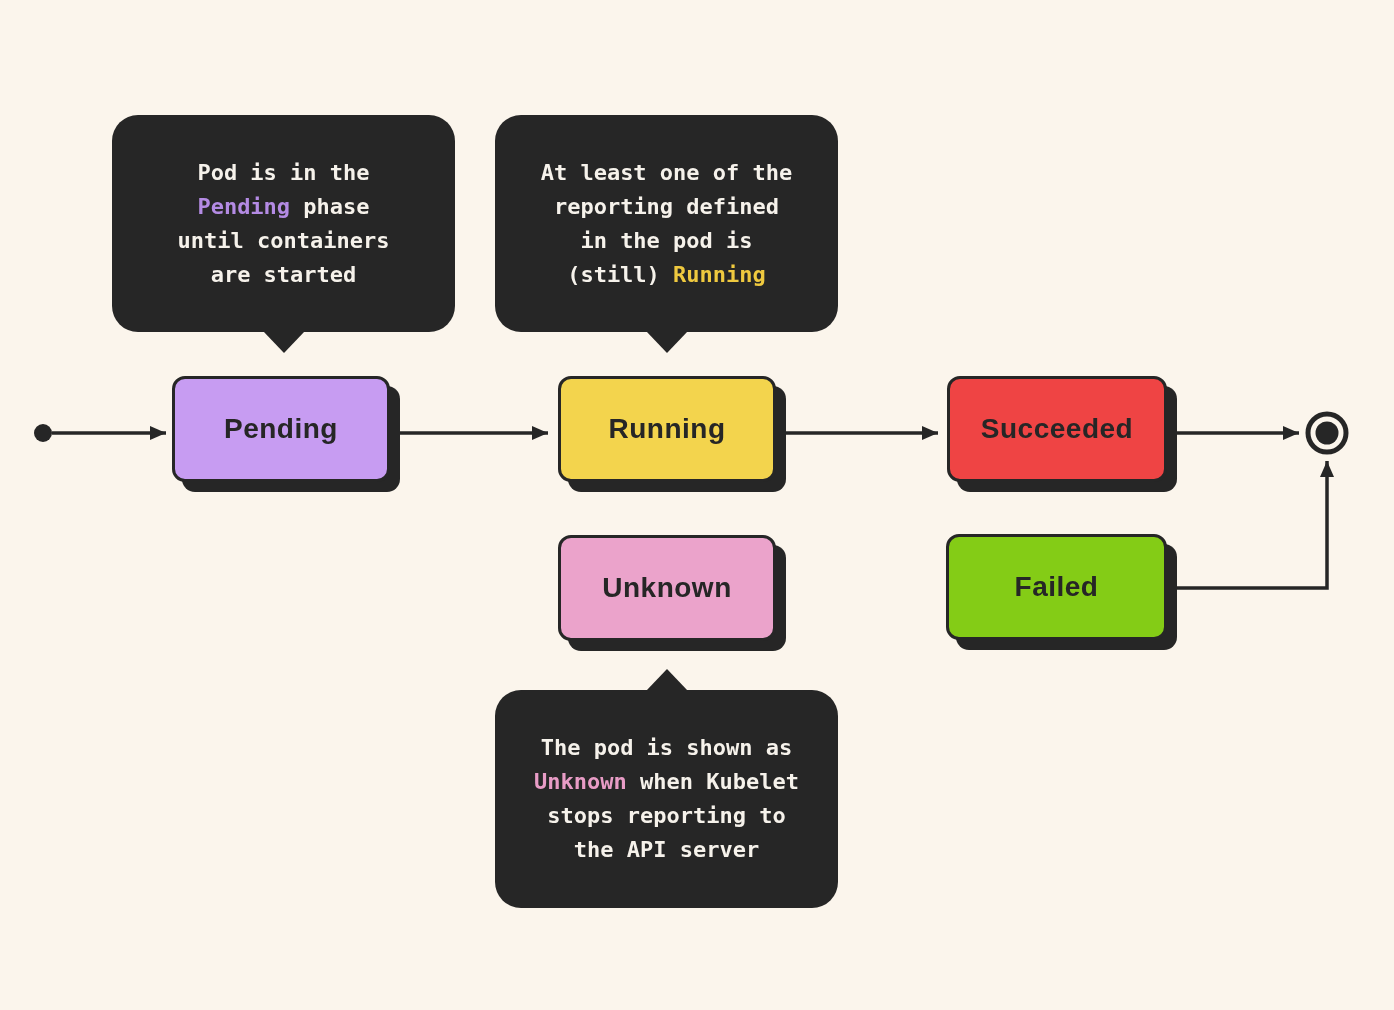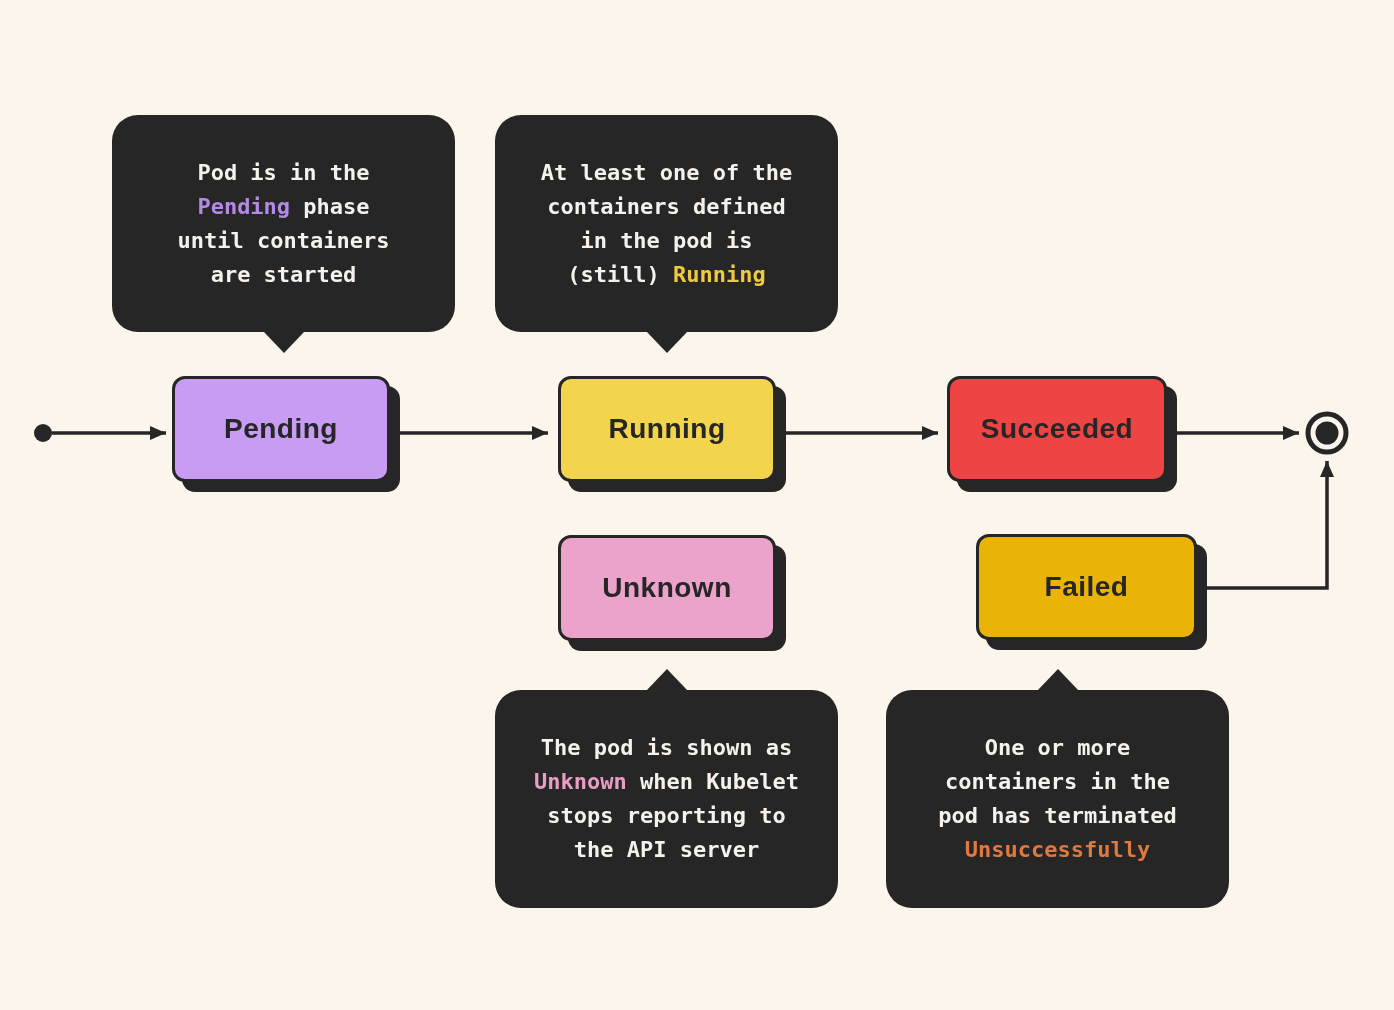--- a/index.html
+++ b/index.html
@@ -98,21 +98,21 @@
   <div class="callout" style="left:112px; top:115px;">
     <p class="callout-text"><span>Pod is in the
 </span><span class="hl" style="color: rgb(180, 139, 228);">Pending</span><span> phase
 until containers
 are started</span></p>
     <div class="tip tip-down"></div>
   </div>
 
   <div class="callout" style="left:495px; top:115px;">
     <p class="callout-text"><span>At least one of the
-containers defined
+reporting defined
 in the pod is
 (still) </span><span class="hl" style="color: rgb(239, 201, 63);">Running</span><span></span></p>
     <div class="tip tip-down"></div>
   </div>
 
 
   <div class="state" style="left: 172px; top: 376px; width: 212px; background: rgb(199, 156, 242);">
     <span class="state-label">Pending</span>
   </div>
 
@@ -121,33 +121,26 @@
   </div>
 
   <div class="state" style="left: 947px; top: 376px; width: 214px; background: #ef4444;">
     <span class="state-label">Succeeded</span>
   </div>
 
   <div class="state" style="left: 558px; top: 535px; width: 212px; background: rgb(235, 163, 203);">
     <span class="state-label">Unknown</span>
   </div>
 
-  <div class="state" style="left: 976px; top: 534px; width: 215px; background: #eab308;">
+  <div class="state" style="left: 946px; top: 534px; width: 215px; background: #84cc16;">
     <span class="state-label">Failed</span>
   </div>
 
   <div class="callout" style="left:495px; top:690px; height:218px;justify-content:center;">
     <div class="tip tip-up"></div>
     <p class="callout-text"><span>The pod is shown as
 </span><span class="hl" style="color: rgb(232, 156, 198);">Unknown</span><span> when Kubelet
 stops reporting to
 the API server</span></p>
   </div>
 
-  <div class="callout" style="left:886px; top:690px; height:218px;">
-    <div class="tip tip-up"></div>
-    <p class="callout-text"><span>One or more
-containers in the
-pod has terminated
-</span><span class="hl" style="color: rgb(224, 121, 63);">Unsuccessfully</span><span></span></p>
-  </div>
 
 </div>
 
 </body></html>

